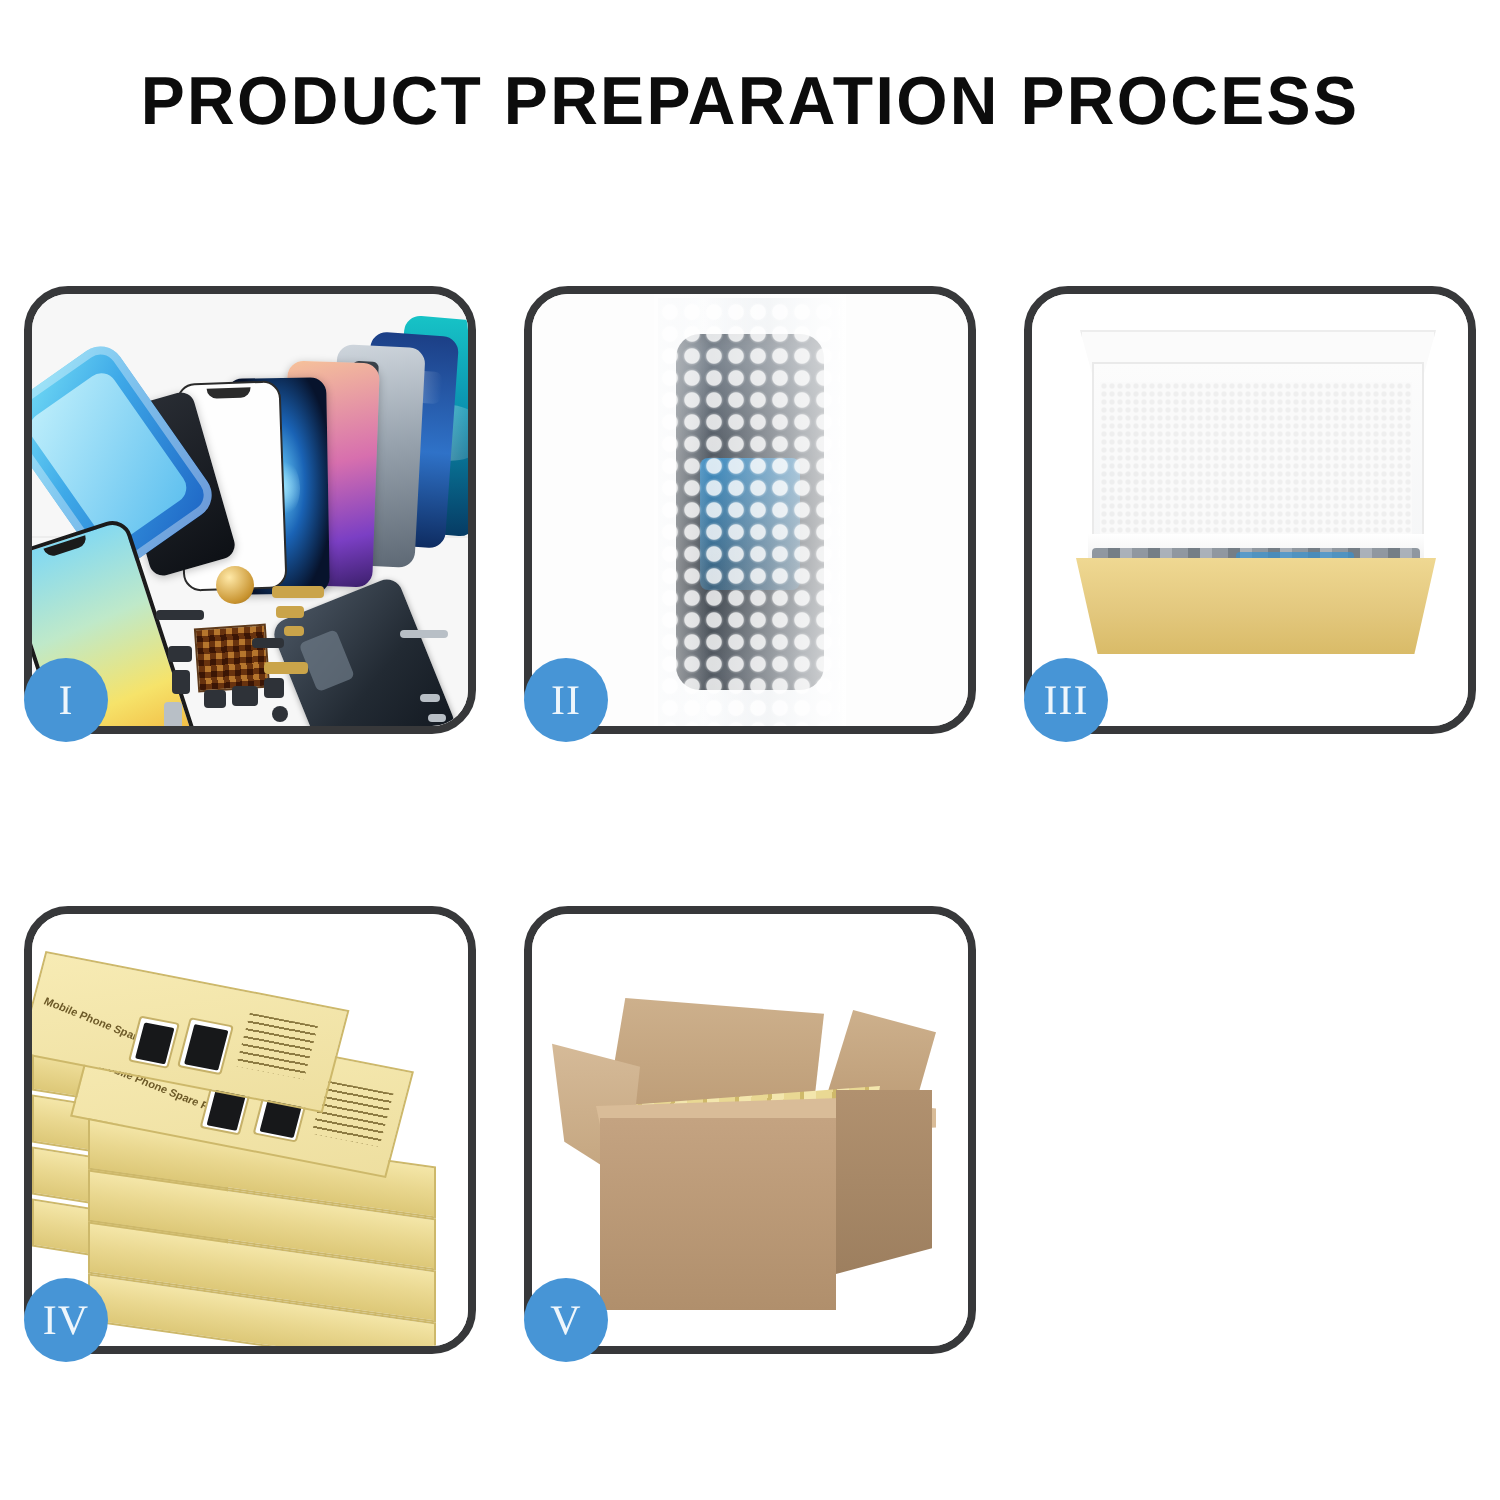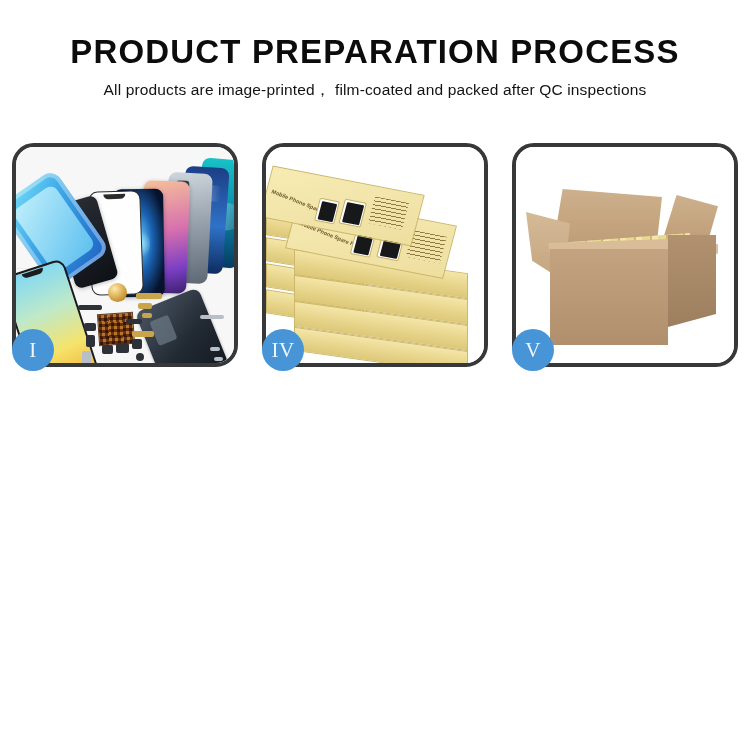--- a/index.html
+++ b/index.html
@@ -408,21 +408,20 @@
   .p6-shadow{
     position:absolute; left:12px; top:32px; width:190px; height:70px;
     background: radial-gradient(ellipse at 60% 50%, rgba(235,238,241,.9), rgba(255,255,255,0) 70%);
   }
 </style>
 </head>
 <body>
 
 <div id="header">
   <h1 id="page-title">PRODUCT PREPARATION PROCESS</h1>
-  <p id="page-subtitle">All products are image-printed， film-coated and packed after QC inspections</p>
 </div>
 
 <div id="panel-grid">
 
   <div class="panel">
     <div class="panel-stage">
       <div class="p1-bg"></div>
       <div class="p1-sep"></div>
 
       <div class="ph ph-teal"></div>
@@ -453,21 +452,43 @@
       <div class="chip round" style="left:120px; top:206px; width:8px; height:8px;"></div>
       <div class="chip silver" style="left:194px; top:200px; width:10px; height:4px;"></div>
       <div class="chip silver" style="left:198px; top:210px; width:9px;  height:4px;"></div>
       <div class="chip silver" style="left:184px; top:168px; width:24px; height:4px;"></div>
       <div class="flex-strip" style="left:120px; top:146px; width:26px;"></div>
       <div class="flex-strip" style="left:116px; top:184px; width:22px;"></div>
     </div>
     <div class="step-badge">I</div>
   </div>
 
-
+  <div class="panel">
+    <div class="panel-stage">
+      <div class="p2-bg"></div>
+      <div class="p2-sleeve"></div>
+      <div class="p2-phone"></div>
+      <div class="p2-bubbles"></div>
+      <div class="p2-sheen"></div>
+    </div>
+    <div class="step-badge">II</div>
+  </div>
+
+  <div class="panel">
+    <div class="panel-stage">
+      <div class="p3-bg"></div>
+      <div class="p3-lid"></div>
+      <div class="p3-liner"></div>
+      <div class="p3-foam"></div>
+      <div class="p3-innerwall"></div>
+      <div class="p3-contents"></div>
+      <div class="p3-tray"></div>
+    </div>
+    <div class="step-badge">III</div>
+  </div>
 
   <div class="panel">
     <div class="panel-stage">
       <div class="p4-bg"></div>
       <div class="p4-stack">
 
         <div class="p4-box" style="left:0px;  top:58px;  width:96px; height:22px; transform:skewY(9deg);"></div>
         <div class="p4-box" style="left:0px;  top:84px;  width:96px; height:22px; transform:skewY(9deg);"></div>
         <div class="p4-box" style="left:0px;  top:110px; width:96px; height:22px; transform:skewY(9deg);"></div>
         <div class="p4-box" style="left:0px;  top:136px; width:96px; height:22px; transform:skewY(9deg);"></div>

